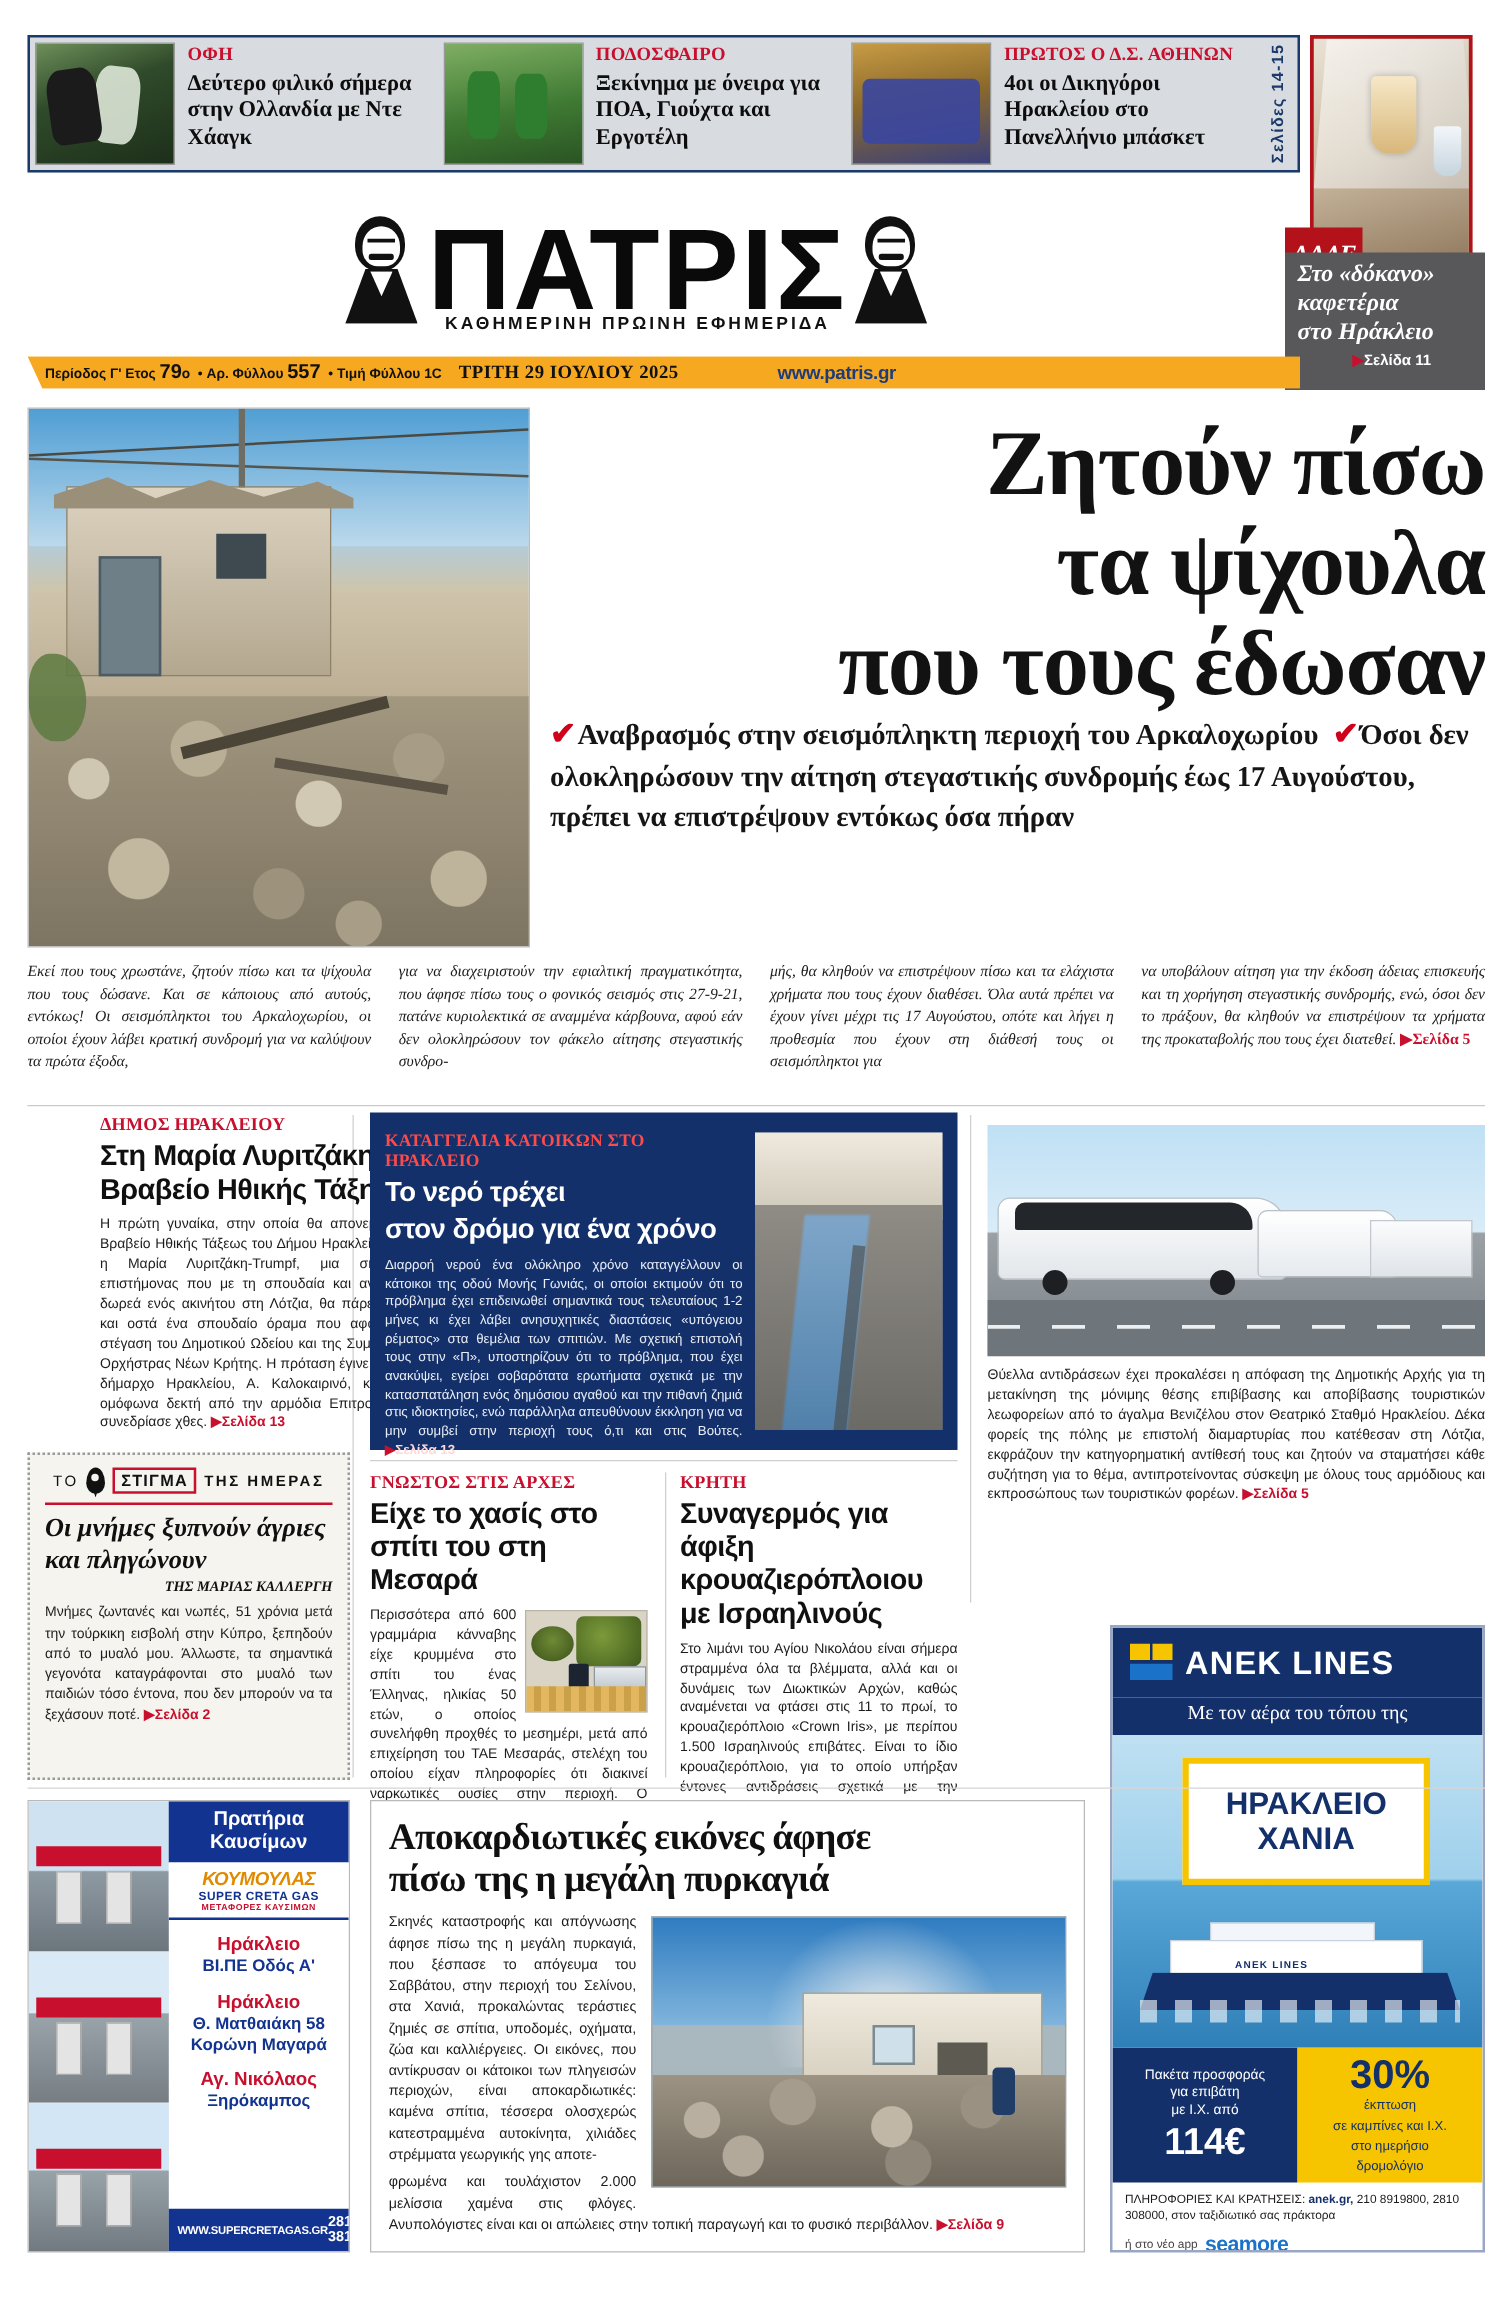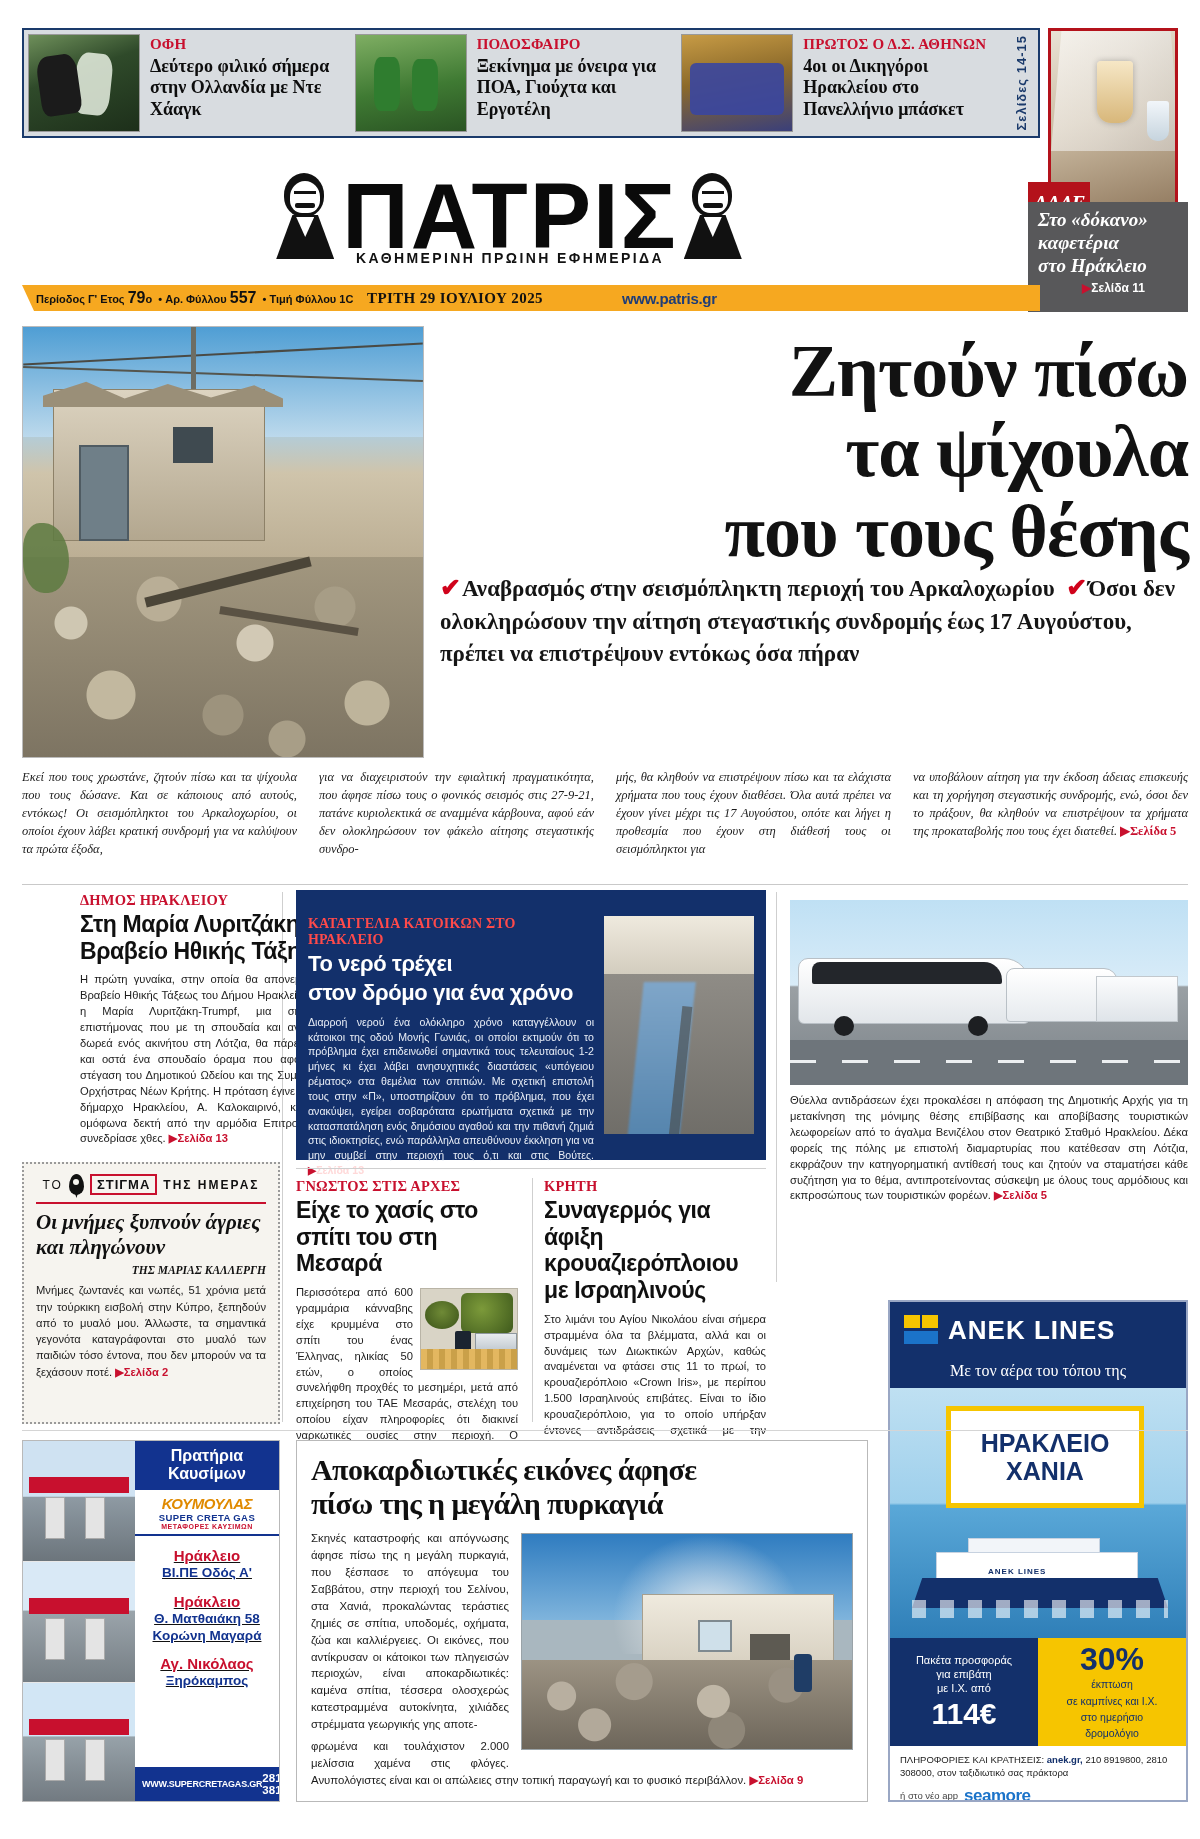--- a/index.html
+++ b/index.html
@@ -110,21 +110,21 @@
   .pin::after{content:"";position:absolute;left:4.5px;top:5px;width:6px;height:6px;background:#f6f4ef;border-radius:50%;}
   .pin::before{content:"";position:absolute;left:5px;top:16px;width:5px;height:8px;background:#111;clip-path:polygon(50% 100%,0 0,100% 0);}
   .stigma-word{border:2px solid #c8102e;padding:1px 5px;font-size:13px;font-weight:700;letter-spacing:1px;color:#111;}
   .stigma-day{font-size:12px;font-weight:700;letter-spacing:2px;color:#111;}
   .stigma-rule{height:2px;background:#c8102e;margin:7px 0 6px;}
   .stigma-h{font-family:"Liberation Serif",serif;font-style:italic;font-weight:700;font-size:21px;line-height:1.2;color:#101010;}
   .stigma-by{text-align:right;font-family:"Liberation Serif",serif;font-style:italic;font-weight:700;font-size:11.5px;margin-top:4px;color:#111;}
   .stigma-p{font-family:"Liberation Sans",sans-serif;font-size:11.2px;line-height:1.45;text-align:justify;margin-top:6px;color:#1c1c1c;}
 
   
-  .bluebox{position:absolute;left:296px;top:890px;width:470px;height:270px;background:#13306b;box-sizing:border-box;padding:26px 12px;display:flex;gap:10px;}
+  .bluebox{position:absolute;left:296px;top:890px;width:470px;height:270px;background:#13306b;box-sizing:border-box;padding:16px 12px;display:flex;gap:10px;}
   .bb-left{flex:1;min-width:0;}
   .bb-kick{color:#ff4a4a;font-family:"Liberation Serif",serif;font-weight:700;font-size:14px;letter-spacing:.2px;}
   .bb-h{color:#fff;font-family:"Liberation Sans",sans-serif;font-weight:700;font-size:22px;line-height:1.2;margin-top:3px;letter-spacing:-.4px;}
   .bb-p{color:#e9eef7;font-size:10.6px;line-height:1.4;text-align:justify;margin-top:8px;}
   .bb-p .pglink{color:#ffd9d9;}
   .bb-photo{width:150px;flex:0 0 150px;background:linear-gradient(#cfc9bd,#8d8a82);position:relative;overflow:hidden;}
   .bb-photo .wall{position:absolute;left:0;top:0;width:150px;height:70px;background:linear-gradient(#efeade,#cdc7b8);}
   .bb-photo .road{position:absolute;left:0;top:58px;width:150px;height:190px;background:linear-gradient(#8f8c86,#6a6863);}
   .bb-photo .water{position:absolute;left:30px;top:66px;width:52px;height:186px;background:linear-gradient(#7fa6c9,#4d7ea8);filter:blur(1px);transform:skewX(-6deg);}
   .bb-photo .crack{position:absolute;left:70px;top:90px;width:10px;height:160px;background:#4a4843;transform:rotate(6deg);opacity:.6;}
@@ -180,21 +180,21 @@
   .fl-canopy{position:absolute;left:6px;top:36px;width:100px;height:16px;background:#c8102e;}
   .fl-pump{position:absolute;left:22px;top:56px;width:18px;height:40px;background:#e4e4e4;border:1px solid #aaa;}
   .fl-pump2{position:absolute;left:62px;top:56px;width:18px;height:40px;background:#e4e4e4;border:1px solid #aaa;}
   .fuel-right{flex:1;position:relative;}
   .fuel-title{background:#12338f;color:#fff;text-align:center;padding:6px 4px 7px;}
   .fuel-title .t1{font-weight:700;font-size:16px;line-height:1.12;}
   .fuel-brand{background:#fff;text-align:center;padding:5px 2px 4px;border-bottom:2px solid #12338f;}
   .fuel-brand .b1{color:#e08a00;font-weight:700;font-size:15px;font-style:italic;letter-spacing:-.3px;}
   .fuel-brand .b2{color:#12338f;font-weight:700;font-size:9.5px;letter-spacing:.4px;}
   .fuel-brand .b3{color:#c8102e;font-weight:700;font-size:7px;letter-spacing:.5px;}
-  .fuel-loc{text-align:center;padding:11px 4px 0;text-decoration:underline;}
+  .fuel-loc{text-align:center;padding:11px 4px 0;}
   .fuel-loc .c{color:#c8102e;font-weight:700;font-size:15px;line-height:1.2;}
   .fuel-loc .a{color:#12338f;font-weight:700;font-size:13.5px;line-height:1.25;}
   .fuel-bottom{position:absolute;left:0;bottom:0;width:100%;background:#12338f;color:#fff;display:flex;align-items:center;justify-content:space-between;padding:5px 7px;box-sizing:border-box;}
   .fuel-bottom .w{font-size:9px;font-weight:700;letter-spacing:-.2px;}
   .fuel-bottom .ph{font-size:11.5px;font-weight:700;}
 
   
   .fire{position:absolute;left:296px;top:1440px;width:572px;height:362px;border:1px solid #b9b9b9;background:#fff;box-sizing:border-box;padding:12px 14px;}
   .fire-h{font-family:"Liberation Serif",serif;font-weight:700;font-size:30px;line-height:1.14;color:#101010;letter-spacing:-.6px;}
   .fire-body{margin-top:9px;}
@@ -316,21 +316,21 @@
       <div class="lp-win"></div>
     <div class="lp-rubble"></div>
       <div class="lp-beam"></div>
       <div class="lp-beam2"></div>
       <div class="lp-green"></div>
   </div>
 
   <div class="headline">
     <div class="hl-line">Ζητούν πίσω</div>
     <div class="hl-line">τα ψίχουλα</div>
-    <div class="hl-line">που τους θέσης</div>
+    <div class="hl-line">που τους έδωσαν</div>
   </div>
 
   <div class="subhead">
     <span class="chk">✔</span><span>Αναβρασμός στην σεισμόπληκτη περιοχή του Αρκαλοχωρίου</span>
     &nbsp;<span class="chk">✔</span><span>Όσοι δεν ολοκληρώσουν την αίτηση στεγαστικής συνδρομής έως 17 Αυγούστου, πρέπει να επιστρέψουν εντόκως όσα πήραν</span>
   </div>
 
   <div class="leadbody">
     <div class="col">Εκεί που τους χρωστάνε, ζητούν πίσω και τα ψίχουλα που τους δώσανε. Και σε κάποιους από αυτούς, εντόκως! Οι σεισμόπληκτοι του Αρκαλοχωρίου, οι οποίοι έχουν λάβει κρατική συνδρομή για να καλύψουν τα πρώτα έξοδα,</div>
     <div class="col">για να διαχειριστούν την εφιαλτική πραγματικότητα, που άφησε πίσω τους ο φονικός σεισμός στις 27-9-21, πατάνε κυριολεκτικά σε αναμμένα κάρβουνα, αφού εάν δεν ολοκληρώσουν τον φάκελο αίτησης στεγαστικής συνδρο-</div>

